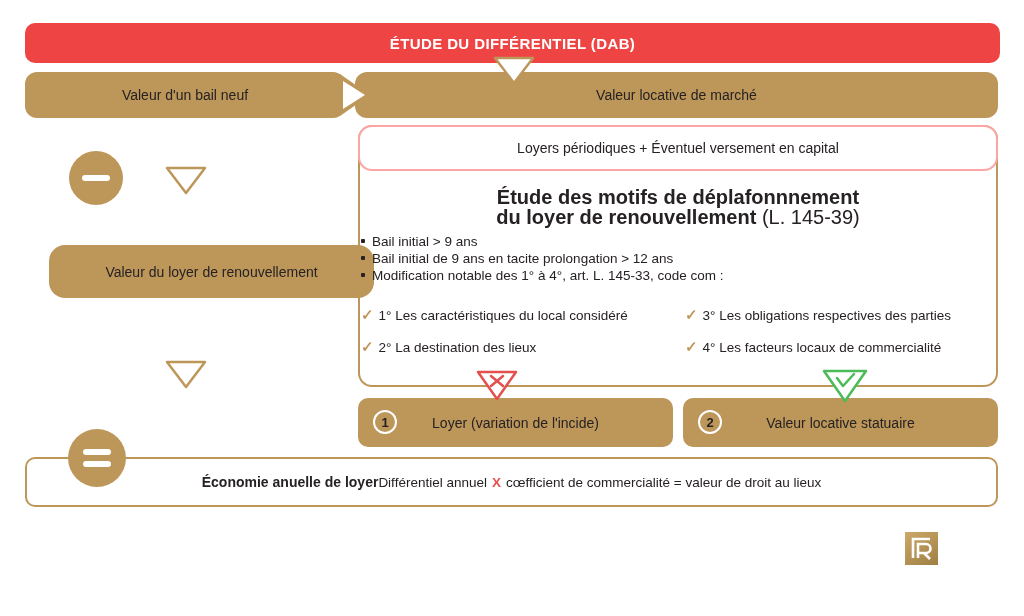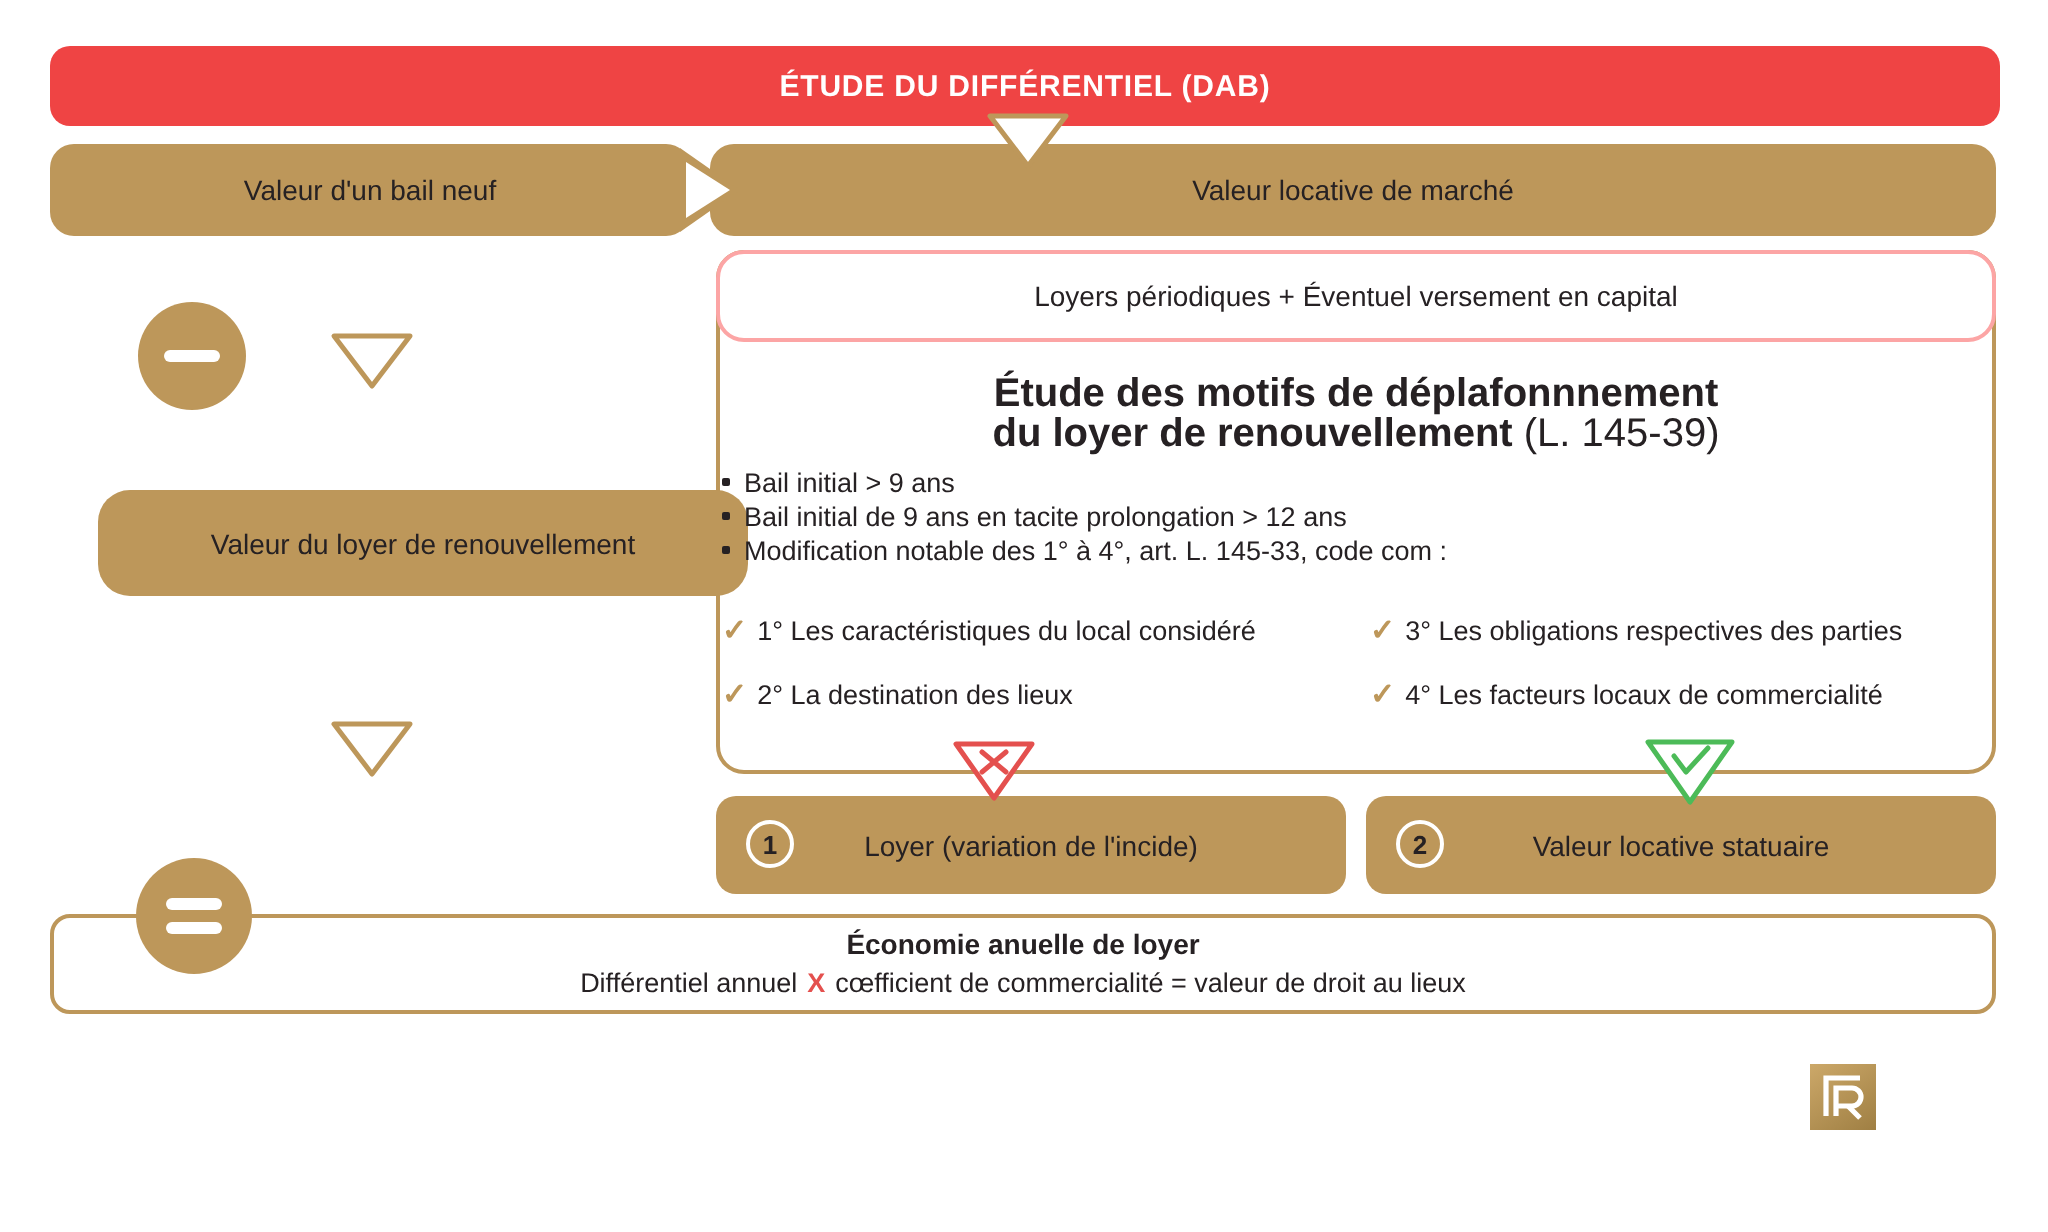--- a/index.html
+++ b/index.html
@@ -90,21 +90,21 @@
     position: absolute; left: 15px; top: 12px;
     width: 24px; height: 24px; border: 2px solid #ffffff; border-radius: 50%;
     display: flex; align-items: center; justify-content: center;
     font-size: 13px; font-weight: bold; color: #262123;
   }
 
   
   .result-box {
     left: 25px; top: 457px; width: 973px; height: 50px;
     background: #ffffff; border: 2px solid #BD975A; border-radius: 10px;
-    display: flex; flex-direction: column; align-items: center; justify-content: center;
+    display: flex; align-items: center; justify-content: center;
     z-index: 2; line-height: 19px;
   }
   .result-title { font-weight: bold; font-size: 14px; }
   .result-formula { font-size: 13.5px; }
   .red-x { color: #E4504E; font-weight: bold; margin: 0 5px; }
 
   
   .op-sign-circle {
     background: #BD975A; border-radius: 50%;
     display: flex; flex-direction: column; align-items: center; justify-content: center;

